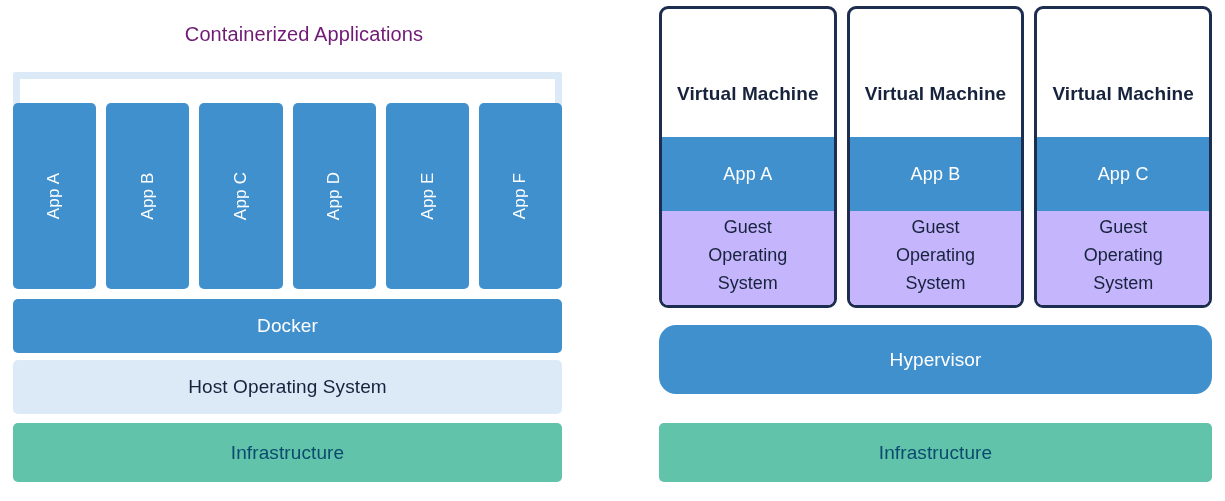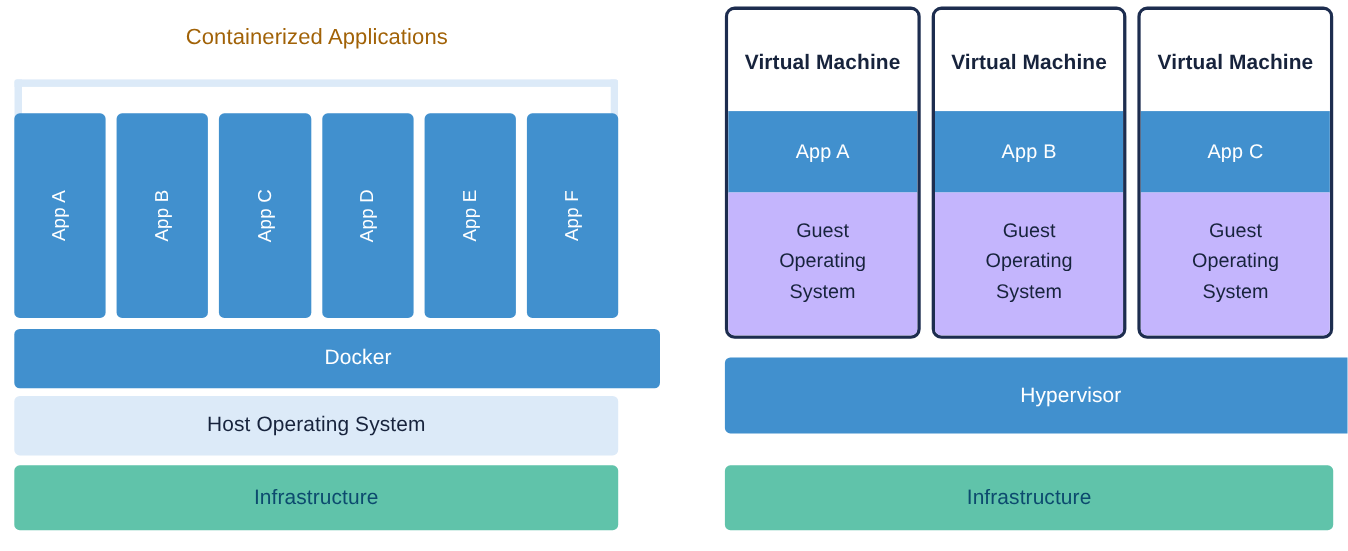--- a/index.html
+++ b/index.html
@@ -18,26 +18,26 @@
 
   
   .panel { position: absolute; top: 0; height: 501px; }
   #containers-panel { left: 0;   width: 600px; }
   #vm-panel        { left: 612px; width: 613px; }
 
   
   .panel-title {
     position: absolute;
     top: 20px;
-    left: 0;
+    left: 16px;
     width: 576px;
     text-align: center;
     font-size: 20px;
     line-height: 28px;
-    color: #a16207;
+    color: #701a75;
     letter-spacing: .1px;
     white-space: nowrap;
   }
 
   
   .bracket {
     position: absolute;
     left: 13px;
     top: 72px;
     width: 549px;
@@ -77,21 +77,21 @@
   
   .bar {
     position: absolute;
     display: flex;
     align-items: center;
     justify-content: center;
     border-radius: 5px;
     font-size: 19px;
     letter-spacing: .1px;
   }
-  .bar.blue  { background: #4190ce; color: #ffffff; padding-left: 38px; }
+  .bar.blue  { background: #4190ce; color: #ffffff; }
   .bar.light { background: #dceaf8; color: #17233c; }
   .bar.green { background: #60c3aa; color: #0c4a6e; }
 
   #docker-bar  { left: 13px; top: 299px; width: 549px; height: 54px; }
   #host-os-bar { left: 13px; top: 360px; width: 549px; height: 54px; }
   #infra-bar-left { left: 13px; top: 423px; width: 549px; height: 59px; }
 
   
   .vm-row {
     position: absolute;
@@ -118,20 +118,21 @@
     display: flex;
     align-items: center;
     justify-content: center;
     font-size: 19px;
     font-weight: bold;
     color: #17233c;
     letter-spacing: .1px;
     flex: 0 0 auto;
     padding-top: 6px;
     box-sizing: border-box;
+    margin-top: 36px;
   }
   .vm-app {
     height: 74px;
     flex: 0 0 auto;
     background: #4190ce;
     color: #ffffff;
     font-size: 18px;
     display: flex;
     align-items: center;
     justify-content: center;
@@ -145,21 +146,21 @@
     line-height: 28px;
     display: flex;
     align-items: center;
     justify-content: center;
     text-align: center;
     padding-bottom: 6px;
     box-sizing: border-box;
   }
   .vm-guest span { display: block; }
 
-  #hypervisor-bar { left: 47px; top: 325px; width: 553px; height: 69px; }
+  #hypervisor-bar { left: 47px; top: 325px; width: 553px; height: 69px; border-radius: 17px; }
   #infra-bar-right { left: 47px; top: 423px; width: 553px; height: 59px; }
 </style>
 </head>
 <body>
 
 <div class="panel" id="containers-panel">
 
   <div class="panel-title">Containerized Applications</div>
 
   <div class="bracket"></div>

